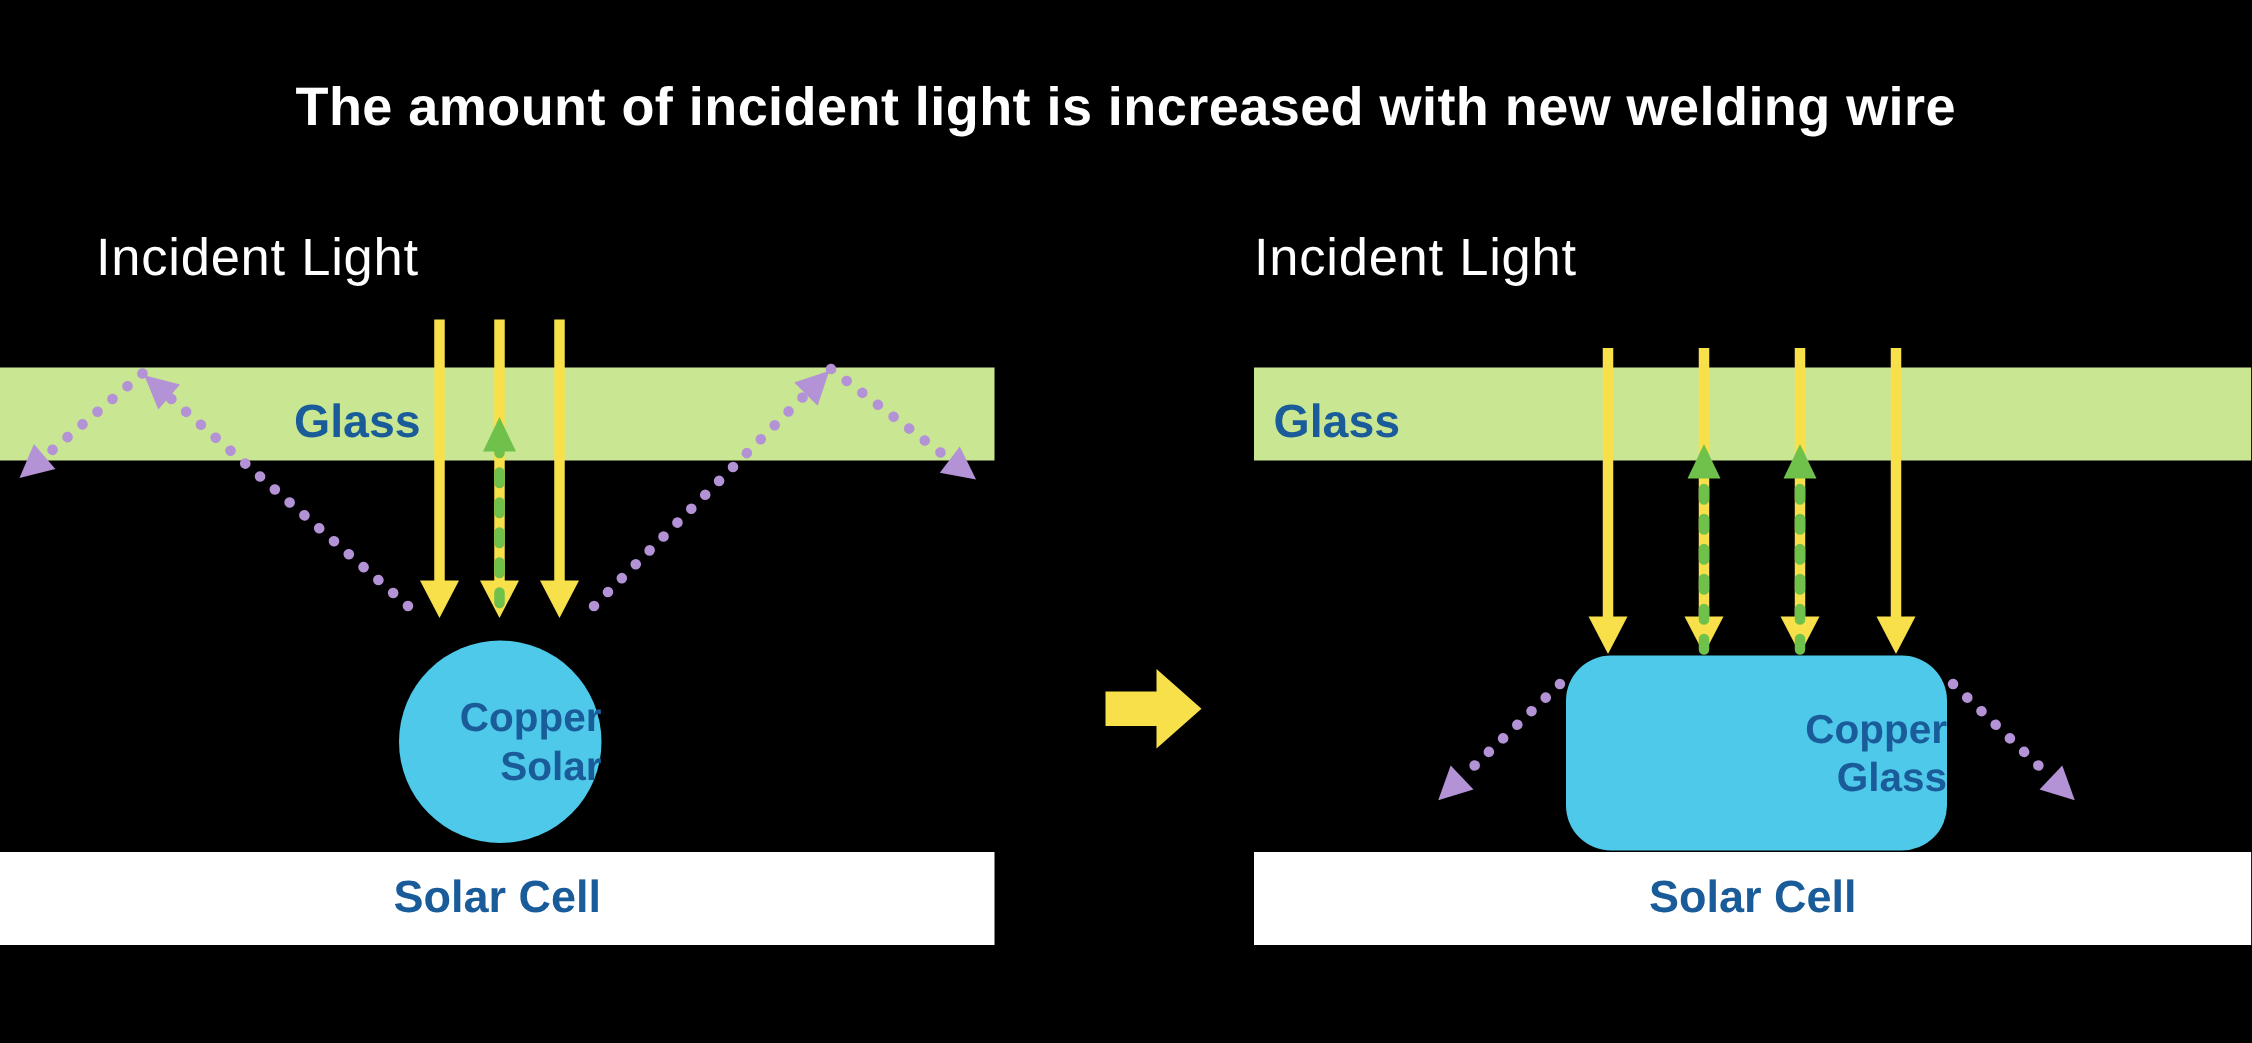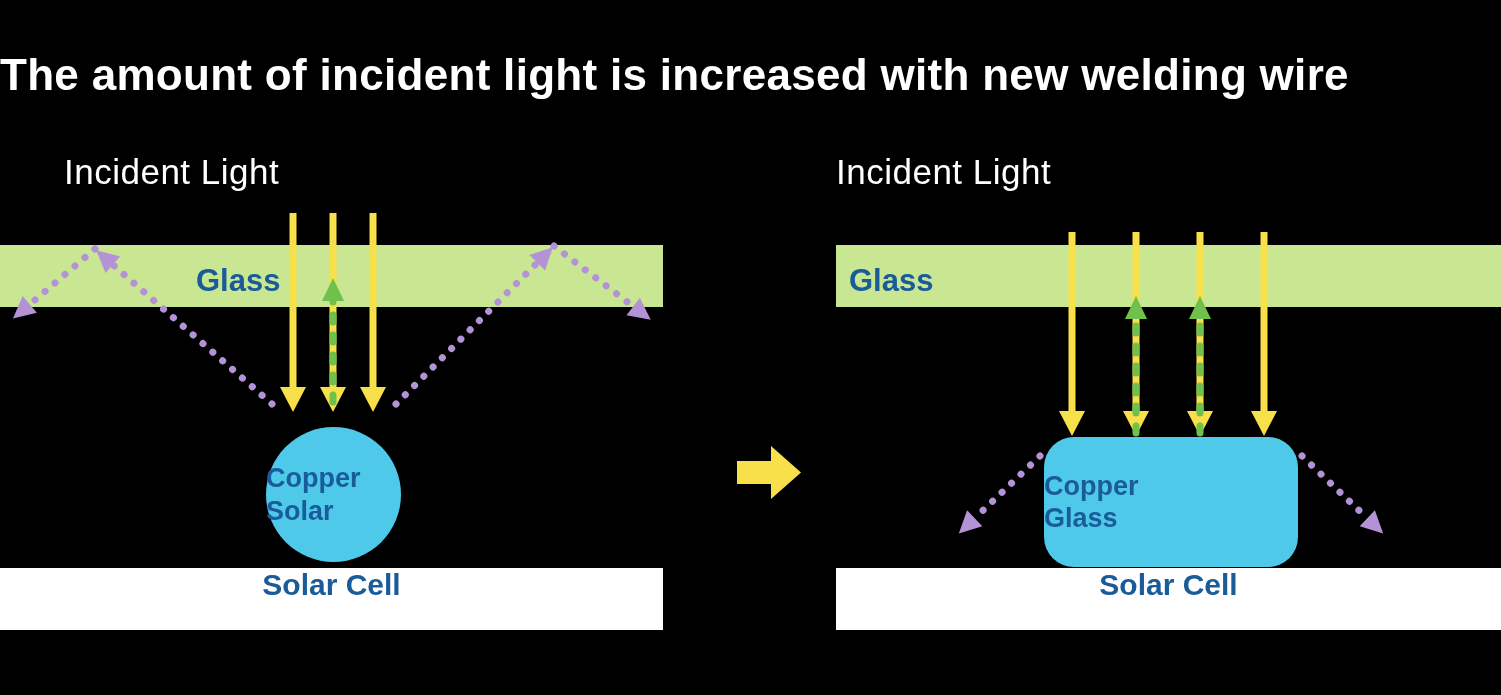--- a/index.html
+++ b/index.html
@@ -12,44 +12,44 @@
     --c-purple:#b392d6;
     --c-cyan:#4ec9ea;
     --c-solar-fill:#ffffff;
   }
   *{margin:0;padding:0;box-sizing:border-box;}
   html,body{background:var(--c-background);}
   body{font-family:"Liberation Sans",sans-serif;}
   .canvas{position:relative;width:1501px;height:695px;background:var(--c-background);overflow:hidden;}
   .abs{position:absolute;}
 
-  .title{left:0;top:50px;width:100%;text-align:left;color:var(--c-title-text);
-         font-size:44px;font-weight:bold;letter-spacing:.3px;z-index:4;}
+  .title{left:0;top:50px;width:100%;text-align:center;color:var(--c-title-text);
+         font-size:36px;font-weight:bold;letter-spacing:.3px;z-index:4;}
 
   .incident{top:152px;color:var(--c-title-text);font-size:35px;font-weight:normal;
             letter-spacing:.5px;z-index:4;}
   .incident-left{left:64px;width:540px;}
   .incident-right{left:836px;width:665px;}
 
   .glass-band{top:245px;height:62px;background:var(--c-glass-fill);z-index:1;}
   .glass-left{left:0;width:663px;}
   .glass-right{left:836px;width:665px;}
 
   .glass-label{top:245px;height:72px;display:flex;align-items:center;
                color:var(--c-ink-blue);font-size:31px;font-weight:bold;z-index:4;}
   .glass-label-left{left:196px;}
   .glass-label-right{left:849px;}
 
   .solar{top:568px;height:62px;background:var(--c-solar-fill);z-index:1;
-         display:flex;justify-content:center;}
+         display:flex;align-items:center;justify-content:center;}
   .solar-left{left:0;width:663px;}
   .solar-right{left:836px;width:665px;}
   .solar-label{color:var(--c-ink-blue);font-size:30px;font-weight:bold;}
 
-  .conductor{background:var(--c-cyan);display:flex;flex-direction:column;align-items:flex-start;
+  .conductor{background:var(--c-cyan);display:flex;flex-direction:column;align-items:flex-end;
              justify-content:center;color:var(--c-ink-blue);font-size:27px;font-weight:bold;
              line-height:1.2;z-index:2;text-align:center;}
   .copper-wire{left:266px;top:427px;width:135px;height:135px;border-radius:50%;}
   .copper-ribbon{left:1044px;top:437px;width:254px;height:130px;border-radius:30px;}
 
   .overlay{left:0;top:0;z-index:3;pointer-events:none;}
   .arrow-line{fill:none;stroke-width:7;}
   .stroke-yellow{stroke:var(--c-yellow);}
   .stroke-green{stroke:var(--c-green);}
   .stroke-purple{stroke:var(--c-purple);}

